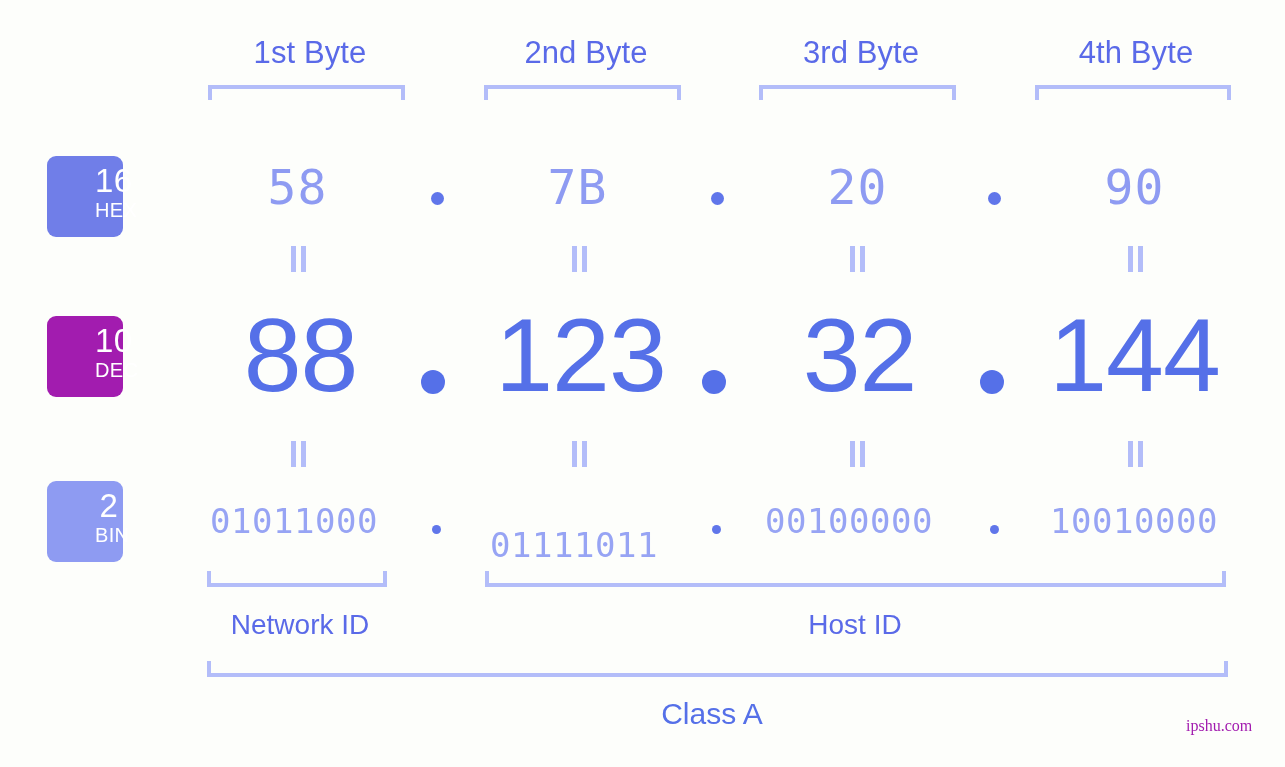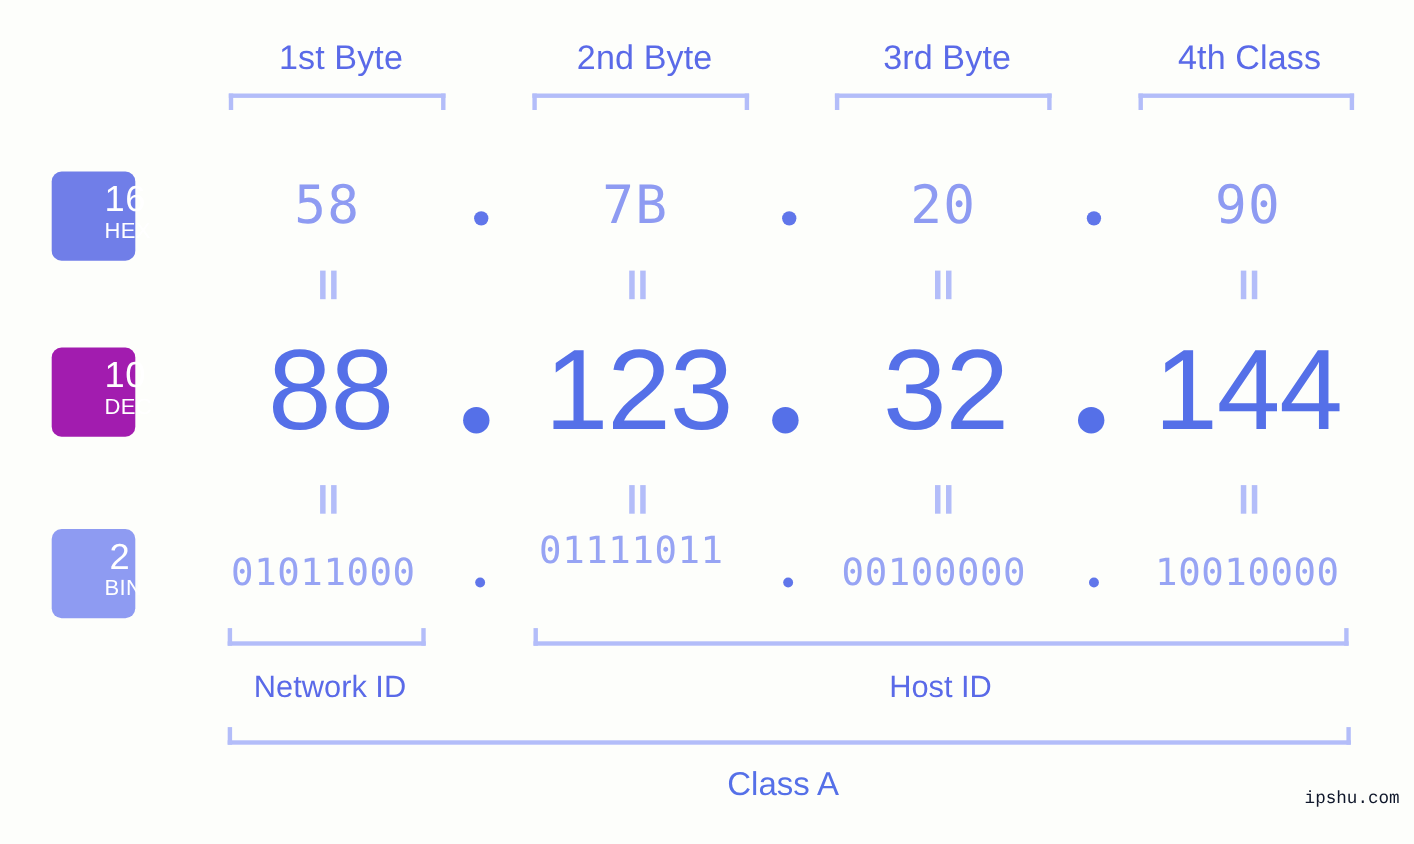--- a/index.html
+++ b/index.html
@@ -147,36 +147,36 @@
     font-family: "Liberation Sans", sans-serif;
     font-size: 30px;
     color: #5570e8;
     white-space: nowrap;
     line-height: 1;
   }
 
   
   .watermark {
     position: absolute;
-    font-family: Liberation Mono, monospace;
+    font-family: Liberation Serif, serif;
     font-size: 16px;
-    color: #0f172a;
+    color: #a21caf;
     white-space: nowrap;
     line-height: 1;
   }
 </style>
 </head>
 <body>
 
 <div id="stage">
 
   <div class="byte-label" style="left:195px; top:37px; width:230px;">1st Byte</div>
   <div class="byte-label" style="left:471px; top:37px; width:230px;">2nd Byte</div>
   <div class="byte-label" style="left:746px; top:37px; width:230px;">3rd Byte</div>
-  <div class="byte-label" style="left:1021px; top:37px; width:230px;">4th Class</div>
+  <div class="byte-label" style="left:1021px; top:37px; width:230px;">4th Byte</div>
 
   <div class="bracket-down" style="left:208px; top:85px; width:197px; height:15px;"></div>
   <div class="bracket-down" style="left:484px; top:85px; width:197px; height:15px;"></div>
   <div class="bracket-down" style="left:759px; top:85px; width:197px; height:15px;"></div>
   <div class="bracket-down" style="left:1035px; top:85px; width:196px; height:15px;"></div>
 
   <div class="badge" style="left:47px; top:156px; height:81px; background:#707ee8;">
     <span class="num">16</span>
     <span class="abbr">HEX</span>
   </div>
@@ -236,21 +236,21 @@
       <i></i>
     </div>
 
   <div class="badge" style="left:47px; top:481px; height:81px; background:#8e9bf2;">
     <span class="num">2</span>
     <span class="abbr">BIN</span>
   </div>
 
   <div class="cell bin-val" style="left:190px; top:504px; width:208px;">01011000</div>
   <div class="dot bin" style="left:432px; top:525px;"></div>
-  <div class="cell bin-val" style="left:470px; top:484px; width:208px;">01111011</div>
+  <div class="cell bin-val" style="left:470px; top:528px; width:208px;">01111011</div>
   <div class="dot bin" style="left:712px; top:525px;"></div>
   <div class="cell bin-val" style="left:745px; top:504px; width:208px;">00100000</div>
   <div class="dot bin" style="left:990px; top:525px;"></div>
   <div class="cell bin-val" style="left:1030px; top:504px; width:208px;">10010000</div>
 
   <div class="bracket-up" style="left:207px; top:571px; width:180px; height:16px;"></div>
   <div class="bracket-up" style="left:485px; top:571px; width:741px; height:16px;"></div>
 
   <div class="section-label" style="left:750px; top:611px; width:210px;">Host ID</div>
   <div class="section-label" style="left:195px; top:611px; width:210px;">Network ID</div>

